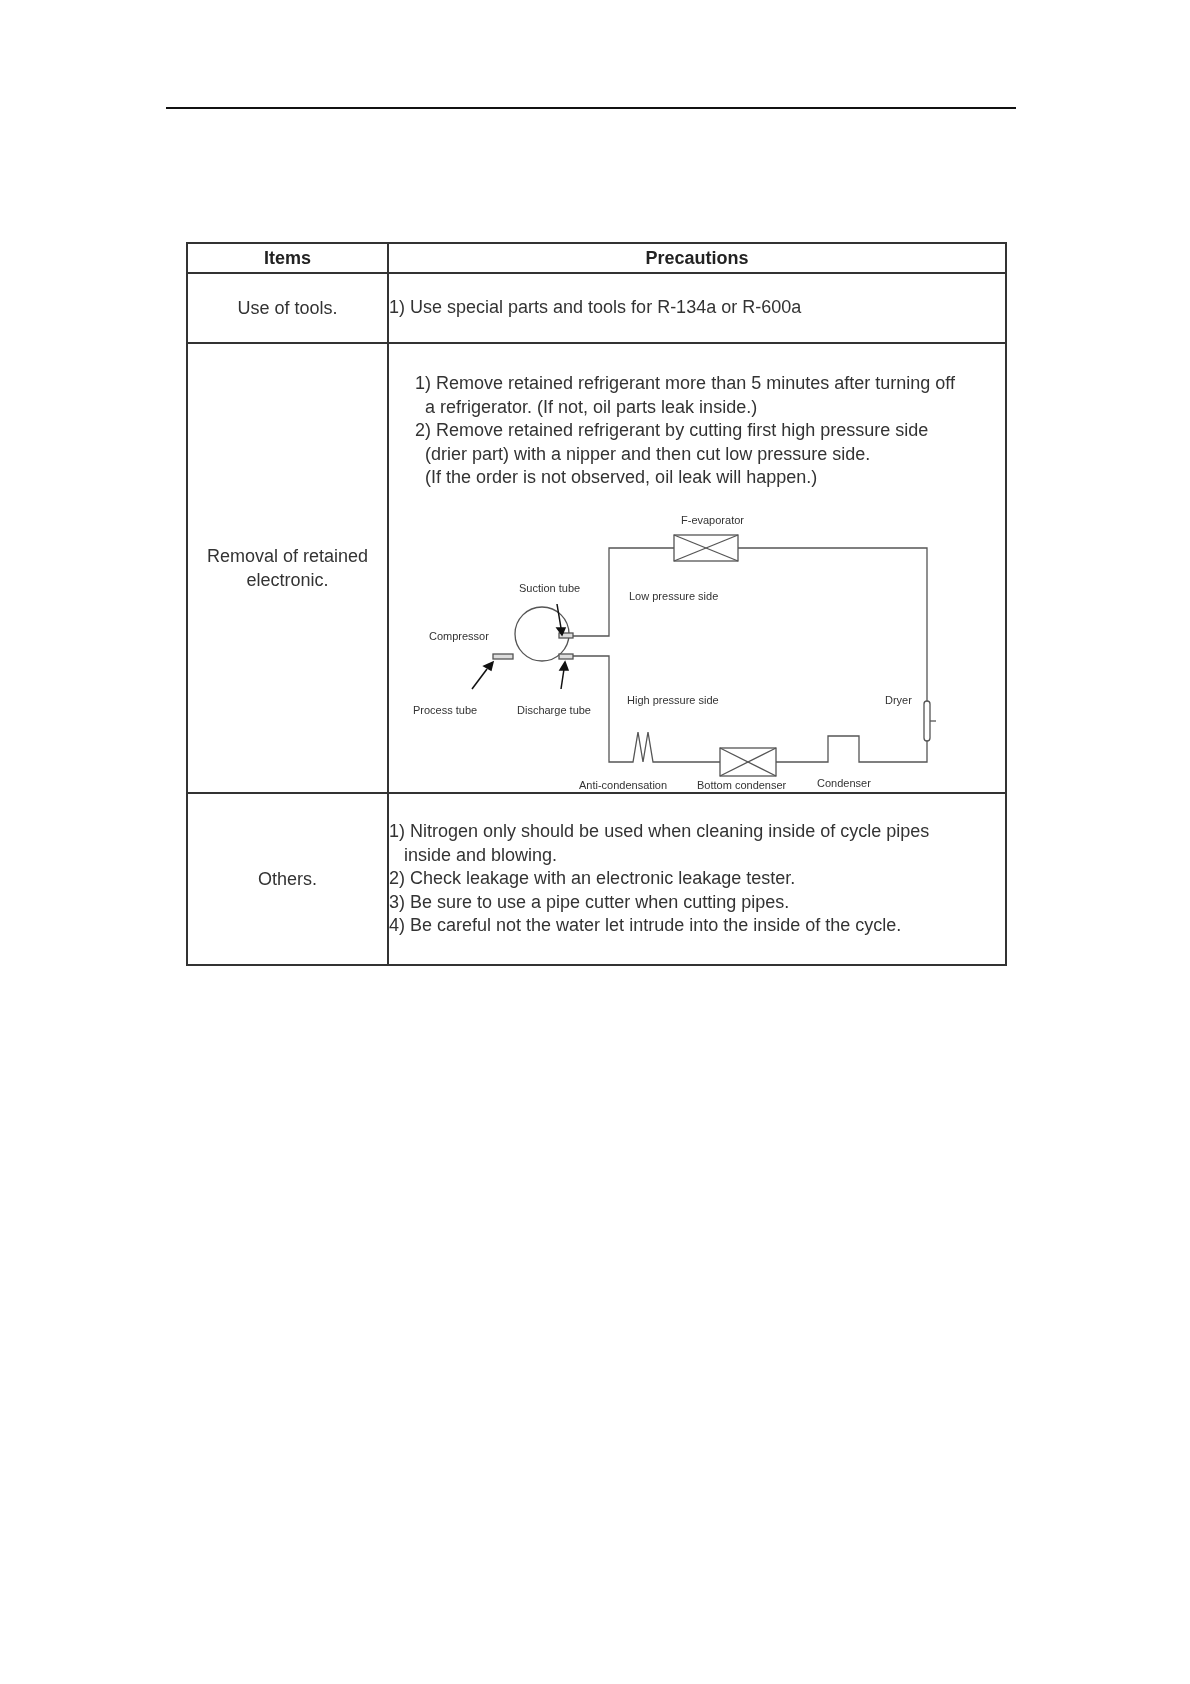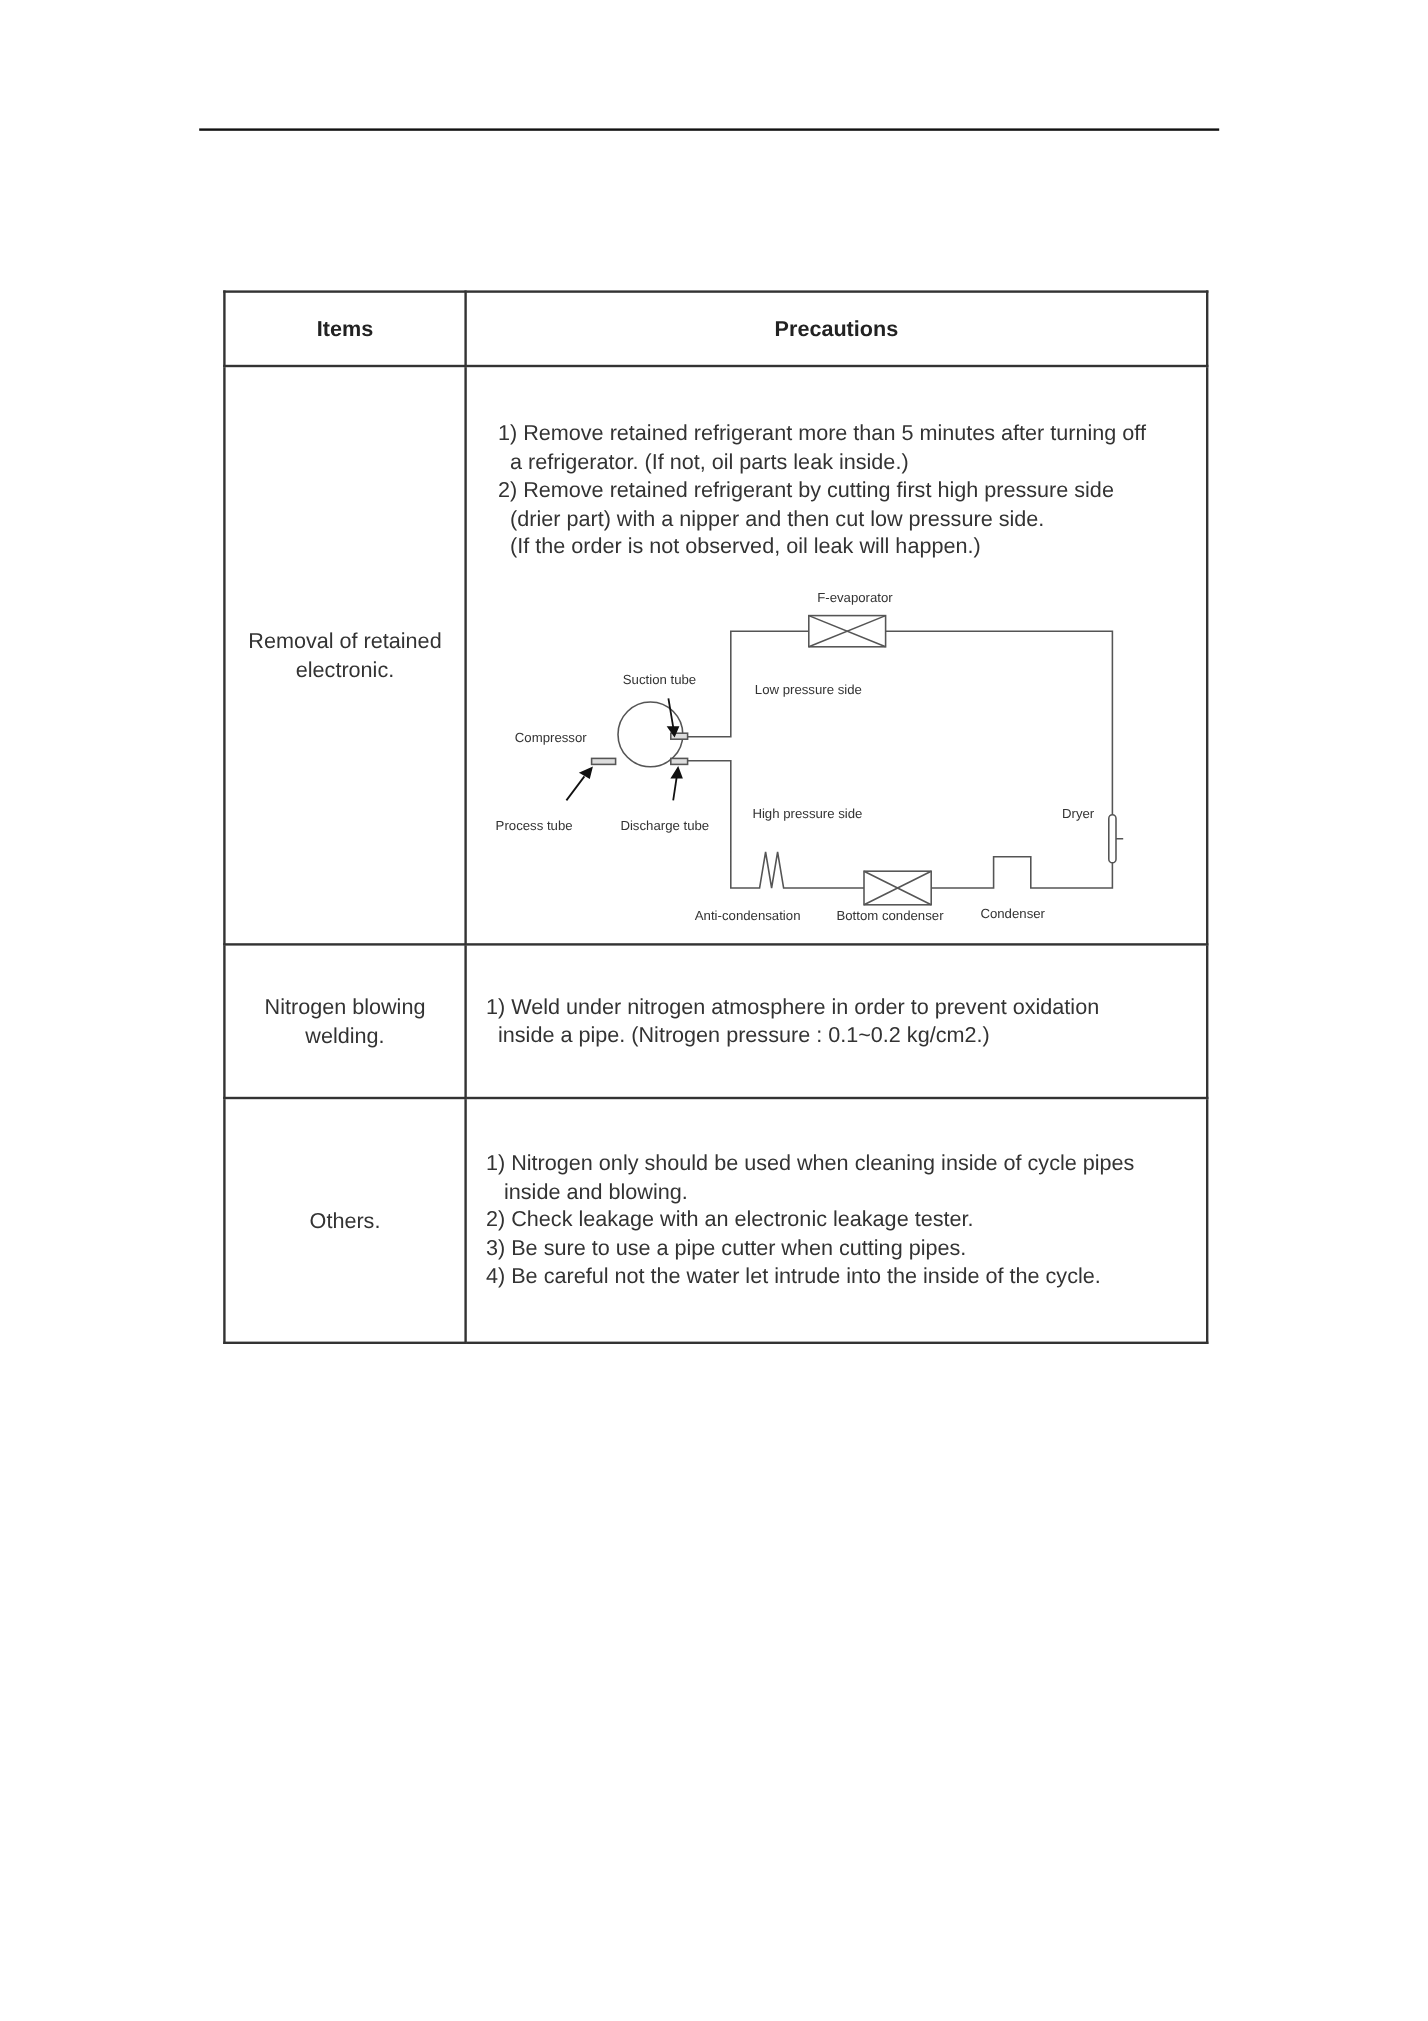--- a/index.html
+++ b/index.html
@@ -1,21 +1,21 @@
 <!DOCTYPE html>
 <html><head>
 <meta charset="utf-8">
 <style>
   html, body { margin: 0; padding: 0; background: #ffffff; }
   body { width: 1190px; height: 1684px; position: relative; overflow: hidden;
          font-family: "Liberation Sans", "DejaVu Sans", sans-serif; color: #222; }
   .top-rule { position: absolute; left: 166px; top: 107px; width: 850px; height: 2px; background: #111; }
   table.prec { position: absolute; left: 186px; top: 242px; width: 819px; border-collapse: collapse;
                table-layout: fixed; }
-  table.prec td, table.prec th { border: 2px solid #333; padding: 16px; vertical-align: middle; }
+  table.prec td, table.prec th { border: 2px solid #333; padding: 0; vertical-align: middle; }
   col.c1 { width: 201px; }
   col.c2 { width: 618px; }
   th { height: 28px; font-weight: bold; font-size: 18px; text-align: center; color: #222; }
   td.item { text-align: center; font-size: 18px; line-height: 24px; color: #333; padding: 0 4px; }
   td.prec-cell { font-size: 18px; line-height: 23.5px; color: #333; padding: 0 0 0 8px; }
   .line { white-space: pre; }
   .row-tools td { height: 68px; }
   .row-removal td { height: 448px; }
   .row-drier td { height: 73px; }
   .row-nitrogen td { height: 94px; }
@@ -34,20 +34,28 @@
   <colgroup>
       <col class="c1">
       <col class="c2">
     </colgroup>
   <tbody>
       <tr>
     <th>Items</th>
     <th>Precautions</th>
   </tr>
 
+  <tr class="row-tools">
+    <td class="item">
+      <div>Use of tools.</div>
+    </td>
+    <td class="prec-cell">
+      <div class="line">1) Use special parts and tools for R-134a or R-600a</div>
+    </td>
+  </tr>
 
   <tr class="row-removal">
     <td class="item">
       <div>Removal of retained</div>
       <div>electronic.</div>
     </td>
     <td class="prec-cell" style="padding:0;">
       <div class="removal-wrap">
         <svg class="diagram" viewBox="0 0 618 448">
           <g stroke="#555" stroke-width="1.3" fill="none">
@@ -98,30 +106,20 @@
           <div class="line">  a refrigerator. (If not, oil parts leak inside.)</div>
           <div class="line">2) Remove retained refrigerant by cutting first high pressure side</div>
           <div class="line">  (drier part) with a nipper and then cut low pressure side.</div>
           <div class="line">  (If the order is not observed, oil leak will happen.)</div>
         </div>
       </div>
     </td>
   </tr>
 
 
-  <tr class="row-nitrogen">
-    <td class="item">
-      <div>Nitrogen blowing</div>
-      <div>welding.</div>
-    </td>
-    <td class="prec-cell">
-      <div class="line">1) Weld under nitrogen atmosphere in order to prevent oxidation</div>
-      <div class="line">  inside a pipe. (Nitrogen pressure : 0.1~0.2 kg/cm2.)</div>
-    </td>
-  </tr>
 
   <tr class="row-others">
     <td class="item">
       <div>Others.</div>
     </td>
     <td class="prec-cell">
       <div class="line">1) Nitrogen only should be used when cleaning inside of cycle pipes</div>
       <div class="line">   inside and blowing.</div>
       <div class="line">2) Check leakage with an electronic leakage tester.</div>
       <div class="line">3) Be sure to use a pipe cutter when cutting pipes.</div>

